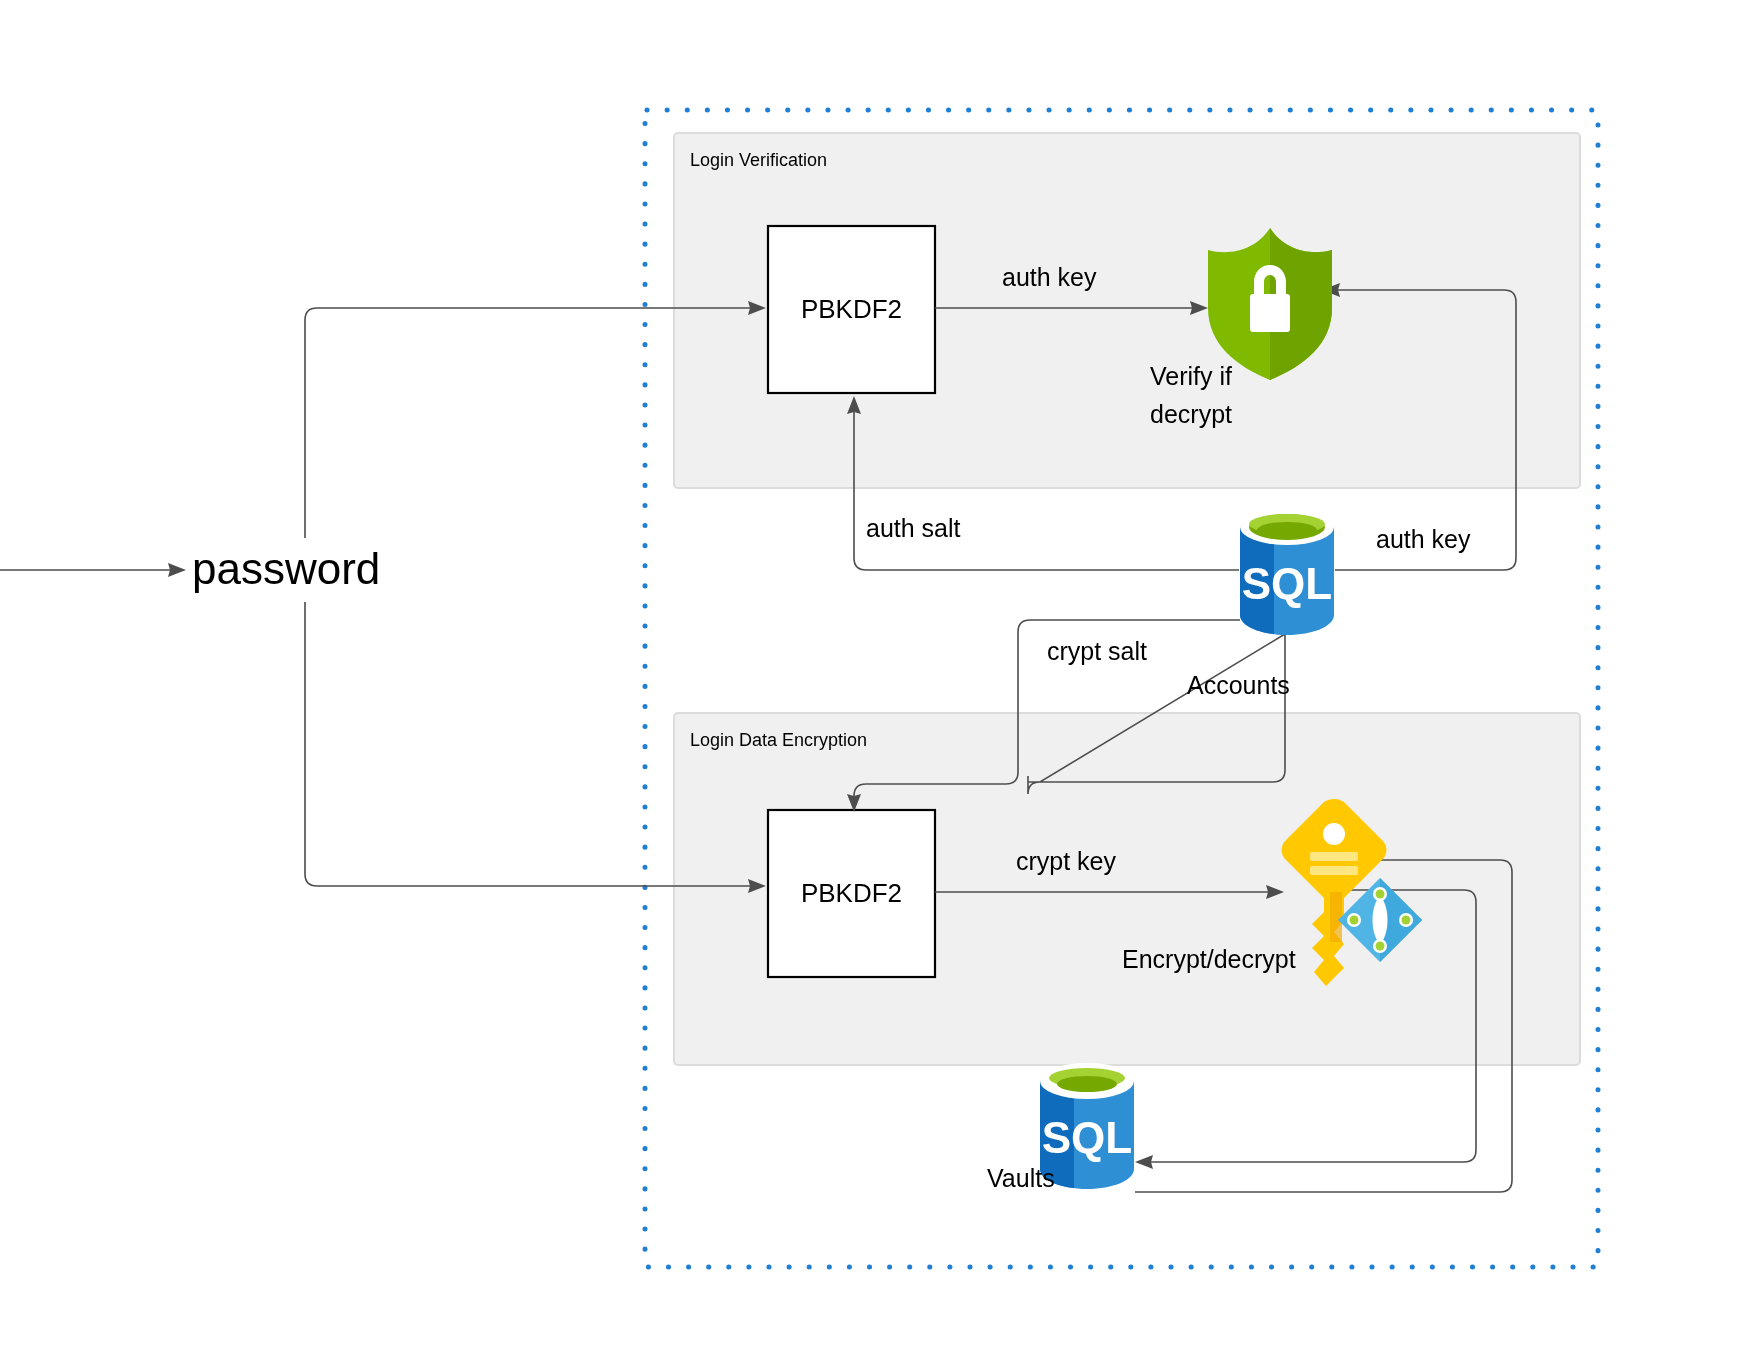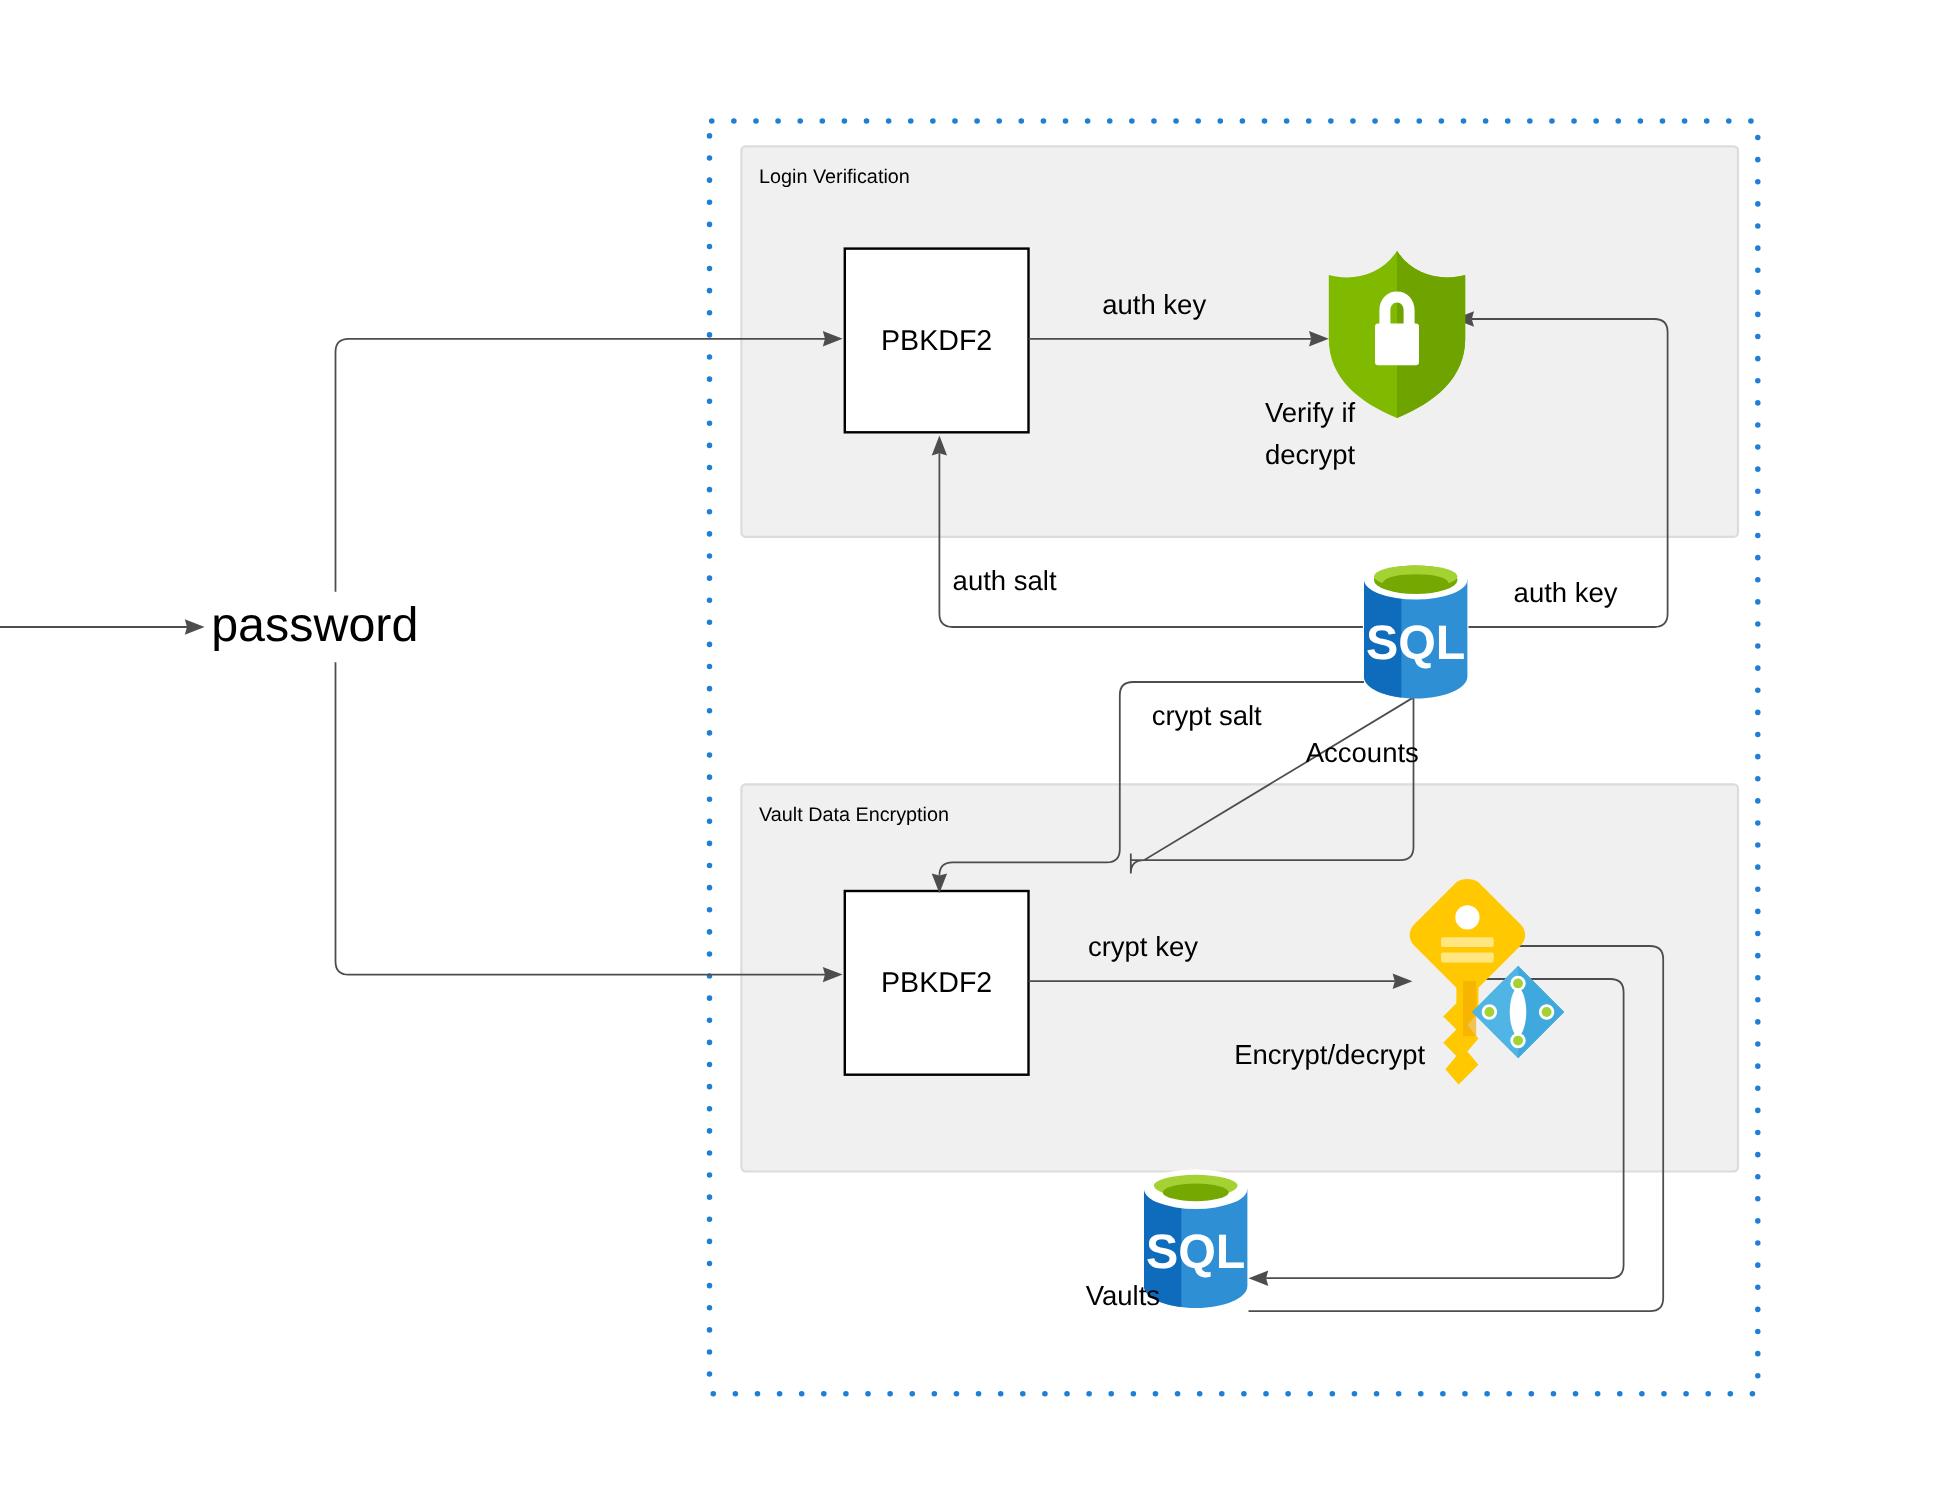--- a/index.html
+++ b/index.html
@@ -176,21 +176,21 @@
         <circle cx="68" cy="42" r="7" fill="#ffffff"></circle>
         <circle cx="68" cy="42" r="4.5" fill="#a4d233"></circle>
       </g>
     </g>
 
   </svg>
 
   <div class="lbl lbl-password" style="left:192px; top:544px;">password</div>
 
   <div class="lbl lbl-group-title" style="left:690px; top:150px;">Login Verification</div>
-  <div class="lbl lbl-group-title" style="left:690px; top:730px;">Vault Data Encryption</div>
+  <div class="lbl lbl-group-title" style="left:690px; top:730px;">Login Data Encryption</div>
 
   <div class="lbl lbl-node" style="left:768px; top:295px; width:167px; text-align:center;">PBKDF2</div>
   <div class="lbl lbl-node" style="left:768px; top:879px; width:167px; text-align:center;">PBKDF2</div>
 
   <div class="lbl lbl-icon" style="left:1150px; top:362px; width:240px;">Verify if</div>
   <div class="lbl lbl-icon" style="left:1150px; top:400px; width:240px;">decrypt</div>
 
   <div class="lbl lbl-icon" style="left:1122px; top:945px; width:290px;">Encrypt/decrypt</div>
 
   <div class="lbl lbl-icon" style="left:1187px; top:648px; width:200px;margin-top:23px;">Accounts</div>
@@ -198,15 +198,15 @@
   <div class="lbl lbl-icon" style="left:987px; top:1164px; width:200px;">Vaults</div>
 
   <div class="lbl lbl-edge" style="left:1002px; top:263px;">auth key</div>
 
   <div class="lbl lbl-edge" style="left:866px; top:514px;">auth salt</div>
 
   <div class="lbl lbl-edge" style="left:1376px; top:525px;">auth key</div>
 
   <div class="lbl lbl-edge" style="left:1047px; top:637px;">crypt salt</div>
 
-  <div class="lbl lbl-edge" style="left:989px; top:847px;">crypt key</div>
+  <div class="lbl lbl-edge" style="left:1016px; top:847px;">crypt key</div>
 
 </div>
 
 </body></html>

